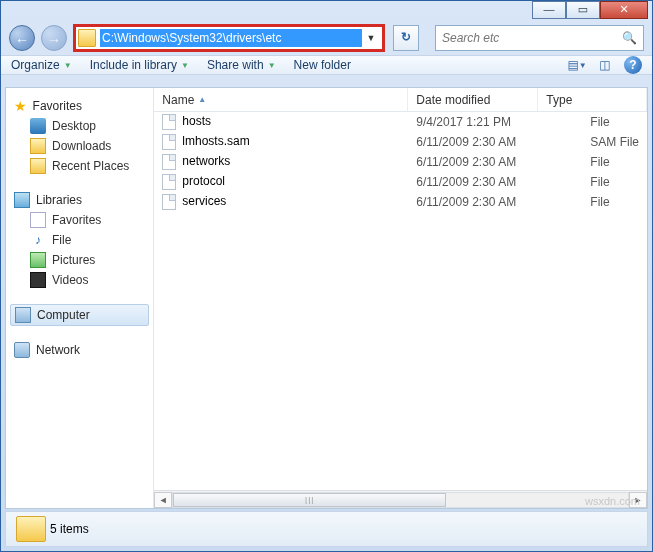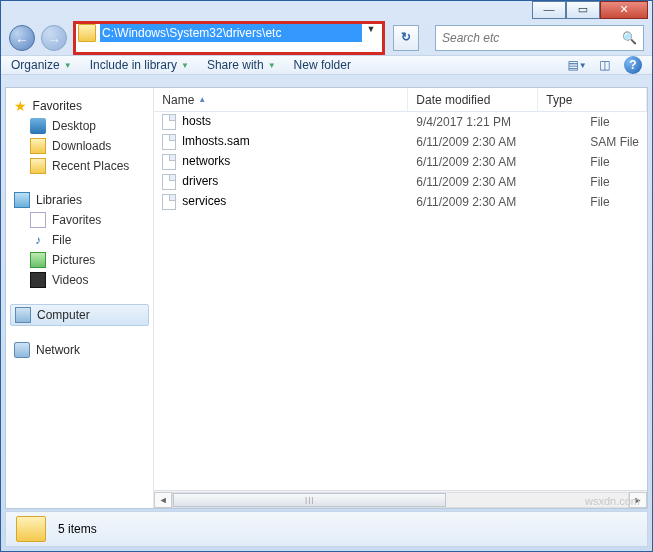--- a/index.html
+++ b/index.html
@@ -6,21 +6,21 @@
   body { width: 653px; height: 552px; background: #fff; overflow: hidden; }
   
   .window { width: 653px; height: 552px; background: linear-gradient(#d9e6f7,#c9dbf0); border: 1px solid #2a5fa0; position: relative; }
   .titlebar { height: 20px; display:flex; justify-content:flex-end; align-items:flex-start; padding-right:4px; gap:0;}
   .ctl { width:34px; height:18px; border:1px solid #5a7ba5; background:linear-gradient(#f7fbff,#d6e5f5); text-align:center; font-size:11px; line-height:14px; color:#345;}
   .ctl.close { width:48px; background:linear-gradient(#e98a7e,#c94b3b); color:#fff; border-color:#8a2b1f;}
   
   .navrow { height:34px; display:flex; align-items:center; padding:0 8px; gap:6px;}
   .navbtn { width:26px; height:26px; border-radius:50%; background: radial-gradient(circle at 30% 30%, #bcd3ef, #5c87c2); border:1px solid #49709f; color:#fff; text-align:center; line-height:24px; font-size:14px;}
   .navbtn.fwd { opacity:.55;}
-  .addr-wrap { flex:0 0 312px; height:34px; border:3px solid #d42a24; background:#fff; display:flex; padding:0 2px; position:relative;}
+  .addr-wrap { flex:0 0 312px; height:28px; border:3px solid #d42a24; background:#fff; display:flex; align-items:center; padding:0 2px; position:relative;}
   .addr-folder { width:18px; height:18px; background:linear-gradient(#fff1b8,#f4c94c); border:1px solid #d9a72c; border-radius:1px; margin-right:4px;}
   .addr-input { flex:1; border:none; outline:none; background:#3399ff; color:#fff; height:18px; padding:0 2px; font-size:12px;}
   .addr-input::selection{ background:#3399ff; color:#fff;}
   .addr-drop { width:18px; text-align:center; color:#333; font-size:9px;}
   .refresh { width:26px; height:26px; border:1px solid #8faecb; background:linear-gradient(#fdfdfe,#e3edf7); margin-left:2px; color:#2a64a8; font-weight:bold; text-align:center; line-height:22px;}
   .search { flex:1; height:26px; border:1px solid #8faecb; background:#fff; margin-left:10px; display:flex; align-items:center; padding:0 6px;}
   .search input{ flex:1; border:none; outline:none; color:#666; font-style:italic;}
   .search .mag{ color:#4b7cc0;}
   
   .toolbar { height:20px; background:linear-gradient(#f7fbff,#e5eef9); border-top:1px solid #c6d6e8; border-bottom:1px solid #c6d6e8; display:flex; align-items:center; padding:0 10px; gap:18px;}
@@ -62,21 +62,21 @@
   .cell.name{ flex:0 0 254px; display:flex; align-items:flex-start; gap:6px;}
   .cell.date{ flex:0 0 130px; color:#555;}
   .cell.type{ flex:1; color:#555;margin-left:44px;}
   .fico{ width:14px;height:16px;background:#fff;border:1px solid #b8c4d0; position:relative;}
   .fico::after{content:"";position:absolute;top:0;right:0;width:5px;height:5px;background:#e8eef5;border-left:1px solid #b8c4d0;border-bottom:1px solid #b8c4d0;}
   .hscroll{ height:18px; border-top:1px solid #dcdfe3; background:#f3f3f3; display:flex; align-items:center;}
   .hscroll .arr{ width:18px;text-align:center;color:#666;border:1px solid #c9cdd2;background:#f9f9f9;height:16px;line-height:14px;font-size:9px;}
   .hscroll .track{ flex:1; height:16px; border:1px solid #dcdfe3; background:#f0f0f0; position:relative; margin:0 0;}
   .hscroll .thumb{ position:absolute; left:0; top:0; height:14px; width:60%; background:linear-gradient(#f8f9fa,#dfe4ea); border:1px solid #bfc6cf; display:flex;align-items:center;justify-content:center;color:#999;font-size:8px;letter-spacing:1px;}
   
-  .status { position:absolute; left:4px; right:4px; bottom:4px; height:36px; background:linear-gradient(#f2f7fc,#e3edf7); border:1px solid #c6d6e8; display:flex; align-items:center; padding:0 10px; gap:12px;}
+  .status { position:absolute; left:4px; right:4px; bottom:4px; height:36px; background:linear-gradient(#f2f7fc,#e3edf7); border:1px solid #c6d6e8; display:flex; align-items:center; padding:0 10px; gap:4px;}
   .status .bigfolder{ width:30px;height:26px; background:linear-gradient(#fff1b8,#f4c94c); border:1px solid #d9a72c; border-radius:2px;}
   .watermark{ position:absolute; right:12px; bottom:44px; font-size:11px; color:#c7c7c7; }
 </style>
 </head>
 <body>
 
 <div class="window">
 
   <div class="titlebar">
     <div class="ctl">—</div>
@@ -206,21 +206,21 @@
             <div class="cell name">
               <span class="fico"></span>
               <span>networks</span>
             </div>
             <div class="cell date">6/11/2009 2:30 AM</div>
             <div class="cell type">File</div>
           </div>
           <div class="row">
             <div class="cell name">
               <span class="fico"></span>
-              <span>drivers</span>
+              <span>protocol</span>
             </div>
             <div class="cell date">6/11/2009 2:30 AM</div>
             <div class="cell type">File</div>
           </div>
           <div class="row">
             <div class="cell name">
               <span class="fico"></span>
               <span>services</span>
             </div>
             <div class="cell date">6/11/2009 2:30 AM</div>

